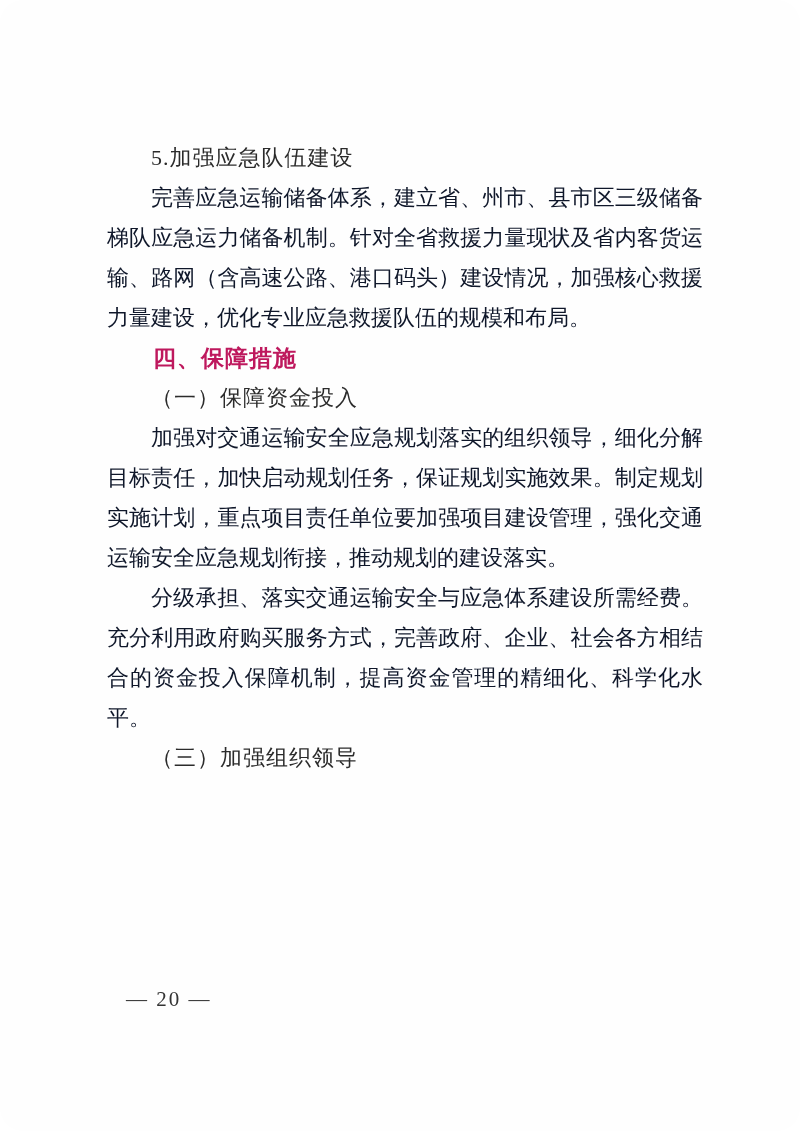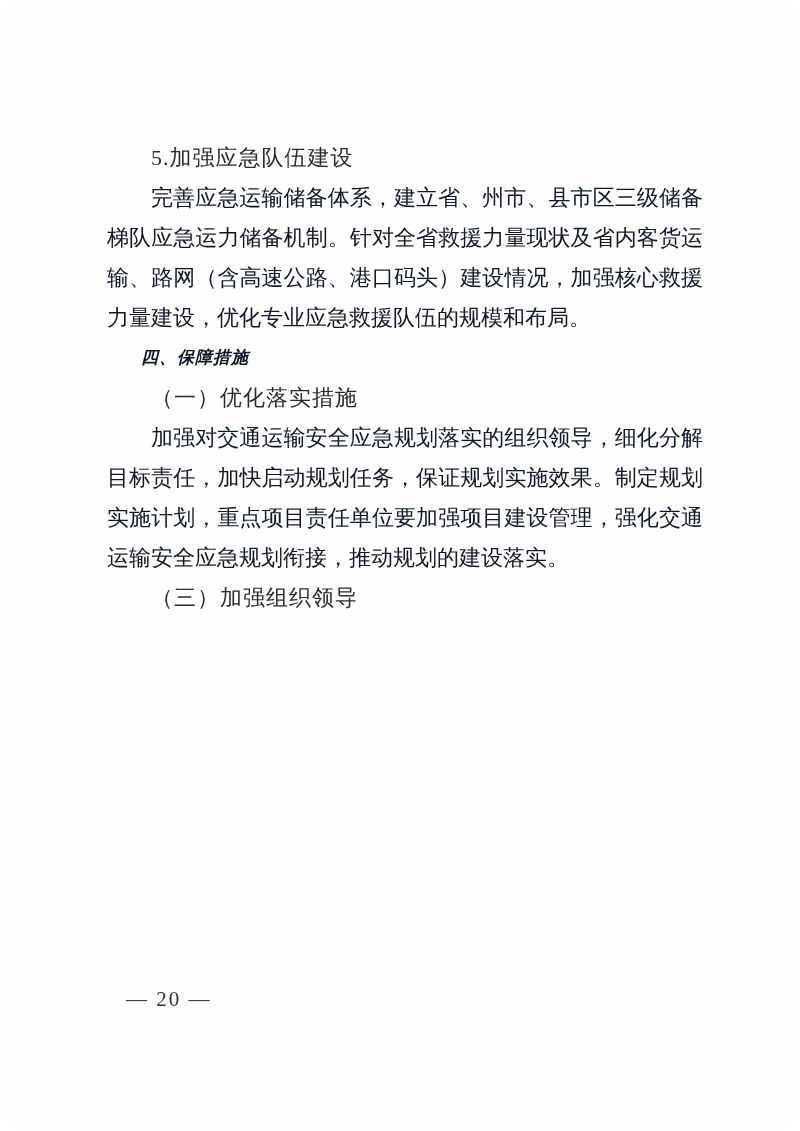--- a/index.html
+++ b/index.html
@@ -33,25 +33,24 @@
     padding: 0;
     text-indent: 2em;
   }
   .para {
     text-align: justify;
     color: #0f172a;
   }
   .heading-bold {
     font-family: "Liberation Sans", sans-serif;
     font-weight: bold;
-    font-size: 17px;
+    font-size: 23px;
     line-height: 40px;
-    color: #0f172a;
+    color: #be185d;
     letter-spacing: 1px;
-    font-style: italic;
   }
   .subheading {
     font-weight: normal;
     font-size: 22px;
     line-height: 40px;
     color: #2b2b2b;
     letter-spacing: 1px;
   }
   .footer {
     position: absolute;
@@ -68,25 +67,26 @@
 
 <div class="page">
   <div class="content">
 
     <h3 class="subheading">5.加强应急队伍建设</h3>
 
     <p class="para">完善应急运输储备体系，建立省、州市、县市区三级储备梯队应急运力储备机制。针对全省救援力量现状及省内客货运输、路网（含高速公路、港口码头）建设情况，加强核心救援力量建设，优化专业应急救援队伍的规模和布局。</p>
 
     <h2 class="heading-bold">四、保障措施</h2>
 
-    <h3 class="subheading">（一）优化落实措施</h3>
+    <h3 class="subheading">（一）保障资金投入</h3>
 
     <p class="para">加强对交通运输安全应急规划落实的组织领导，细化分解目标责任，加快启动规划任务，保证规划实施效果。制定规划实施计划，重点项目责任单位要加强项目建设管理，强化交通运输安全应急规划衔接，推动规划的建设落实。</p>
 
 
+    <p class="para">分级承担、落实交通运输安全与应急体系建设所需经费。充分利用政府购买服务方式，完善政府、企业、社会各方相结合的资金投入保障机制，提高资金管理的精细化、科学化水平。</p>
 
     <h3 class="subheading">（三）加强组织领导</h3>
 
 
   </div>
 
   <div class="footer">— 20 —</div>
 </div>
 
 </body></html>

